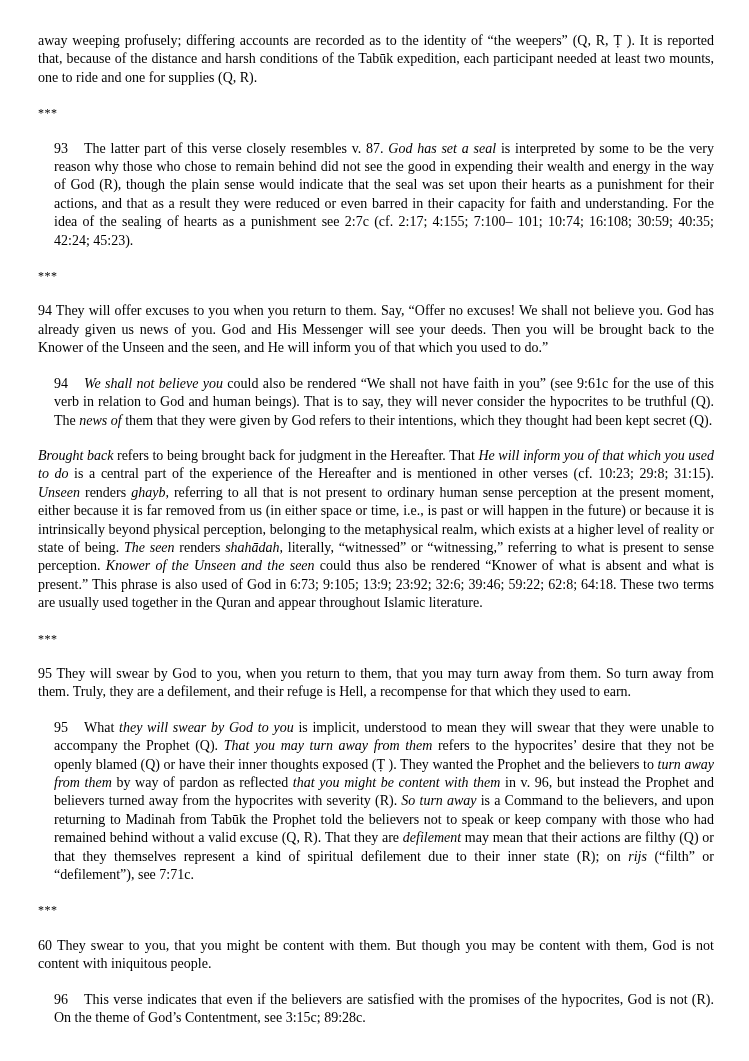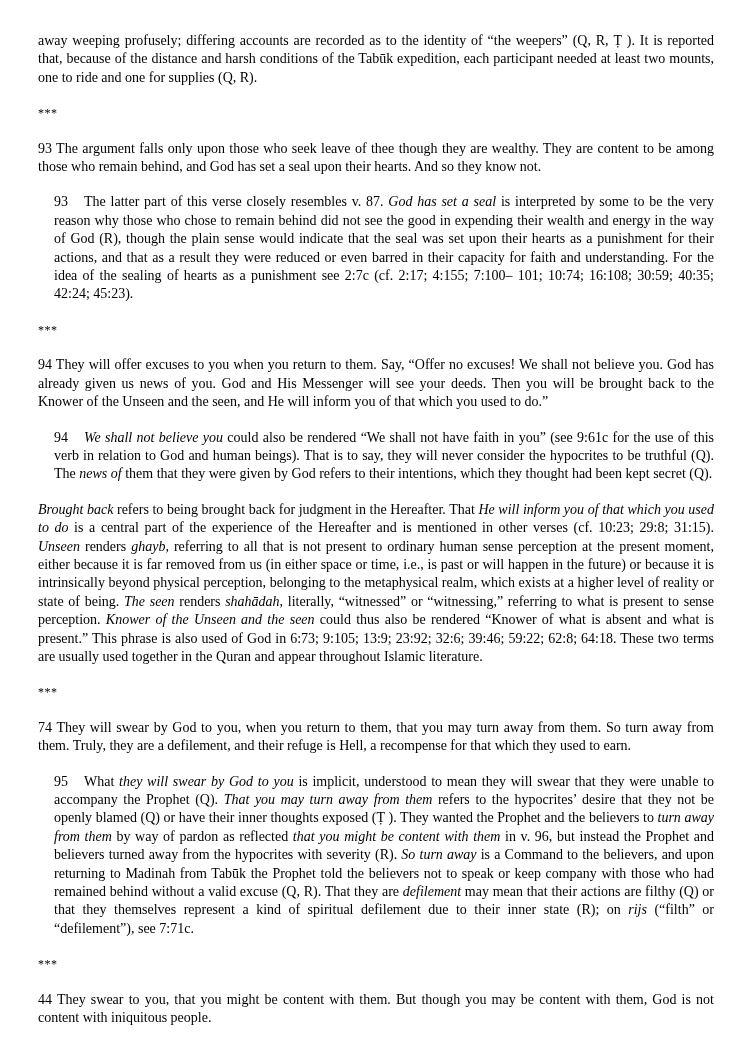--- a/index.html
+++ b/index.html
@@ -62,25 +62,25 @@
     font-style: italic;
   }
 </style>
 </head>
 <body>
 
 <div class="page">
   <div class="text-column" id="text-column">
       <p class="para prose">away weeping profusely; differing accounts are recorded as to the identity of “the weepers” (Q, R, Ṭ ). It is reported that, because of the distance and harsh conditions of the Tabūk expedition, each participant needed at least two mounts, one to ride and one for supplies (Q, R).</p>
       <p class="sep">***</p>
-      <p class="para verse">93 The argument falls only upon those who seek leave of thee though they are wealthy. They are content to be among those who remain behind, and God has set a seal upon their hearts. And so they know not.</p>
       <p class="para commentary"><span class="vnum">93</span><span>The latter part of this verse closely resembles v. 87. <em>God has set a seal</em> is interpreted by some to be the very reason why those who chose to remain behind did not see the good in expending their wealth and energy in the way of God (R), though the plain sense would indicate that the seal was set upon their hearts as a punishment for their actions, and that as a result they were reduced or even barred in their capacity for faith and understanding. For the idea of the sealing of hearts as a punishment see 2:7c (cf. 2:17; 4:155; 7:100– 101; 10:74; 16:108; 30:59; 40:35; 42:24; 45:23).</span></p>
       <p class="sep">***</p>
       <p class="para verse">94 They will offer excuses to you when you return to them. Say, “Offer no excuses! We shall not believe you. God has already given us news of you. God and His Messenger will see your deeds. Then you will be brought back to the Knower of the Unseen and the seen, and He will inform you of that which you used to do.”</p>
       <p class="para commentary"><span class="vnum">94</span><span><em>We shall not believe you</em> could also be rendered “We shall not have faith in you” (see 9:61c for the use of this verb in relation to God and human beings). That is to say, they will never consider the hypocrites to be truthful (Q). The <em>news of</em> them that they were given by God refers to their intentions, which they thought had been kept secret (Q).</span></p>
       <p class="para prose"><em>Brought back</em> refers to being brought back for judgment in the Hereafter. That <em>He will inform you of that which you used to do</em> is a central part of the experience of the Hereafter and is mentioned in other verses (cf. 10:23; 29:8; 31:15). <em>Unseen</em> renders <em>ghayb,</em> referring to all that is not present to ordinary human sense perception at the present moment, either because it is far removed from us (in either space or time, i.e., is past or will happen in the future) or because it is intrinsically beyond physical perception, belonging to the metaphysical realm, which exists at a higher level of reality or state of being. <em>The seen</em> renders <em>shahādah,</em> literally, “witnessed” or “witnessing,” referring to what is present to sense perception. <em>Knower of the Unseen and the seen</em> could thus also be rendered “Knower of what is absent and what is present.” This phrase is also used of God in 6:73; 9:105; 13:9; 23:92; 32:6; 39:46; 59:22; 62:8; 64:18. These two terms are usually used together in the Quran and appear throughout Islamic literature.</p>
       <p class="sep">***</p>
-      <p class="para verse">74 They will swear by God to you, when you return to them, that you may turn away from them. So turn away from them. Truly, they are a defilement, and their refuge is Hell, a recompense for that which they used to earn.</p>
+      <p class="para verse">95 They will swear by God to you, when you return to them, that you may turn away from them. So turn away from them. Truly, they are a defilement, and their refuge is Hell, a recompense for that which they used to earn.</p>
       <p class="para commentary"><span class="vnum">95</span><span>What <em>they will swear by God to you</em> is implicit, understood to mean they will swear that they were unable to accompany the Prophet (Q). <em>That you may turn away from them</em> refers to the hypocrites’ desire that they not be openly blamed (Q) or have their inner thoughts exposed (Ṭ ). They wanted the Prophet and the believers to <em>turn away from them</em> by way of pardon as reflected <em>that you might be content with them</em> in v. 96, but instead the Prophet and believers turned away from the hypocrites with severity (R). <em>So turn away</em> is a Command to the believers, and upon returning to Madinah from Tabūk the Prophet told the believers not to speak or keep company with those who had remained behind without a valid excuse (Q, R). That they are <em>defilement</em> may mean that their actions are filthy (Q) or that they themselves represent a kind of spiritual defilement due to their inner state (R); on <em>rijs</em> (“filth” or “defilement”), see 7:71c.</span></p>
       <p class="sep">***</p>
-      <p class="para verse">44 They swear to you, that you might be content with them. But though you may be content with them, God is not content with iniquitous people.</p>
+      <p class="para verse">60 They swear to you, that you might be content with them. But though you may be content with them, God is not content with iniquitous people.</p>
+      <p class="para commentary"><span class="vnum">96</span><span>This verse indicates that even if the believers are satisfied with the promises of the hypocrites, God is not (R). On the theme of God’s Contentment, see 3:15c; 89:28c.</span></p>
     </div>
 </div>
 
 </body></html>

